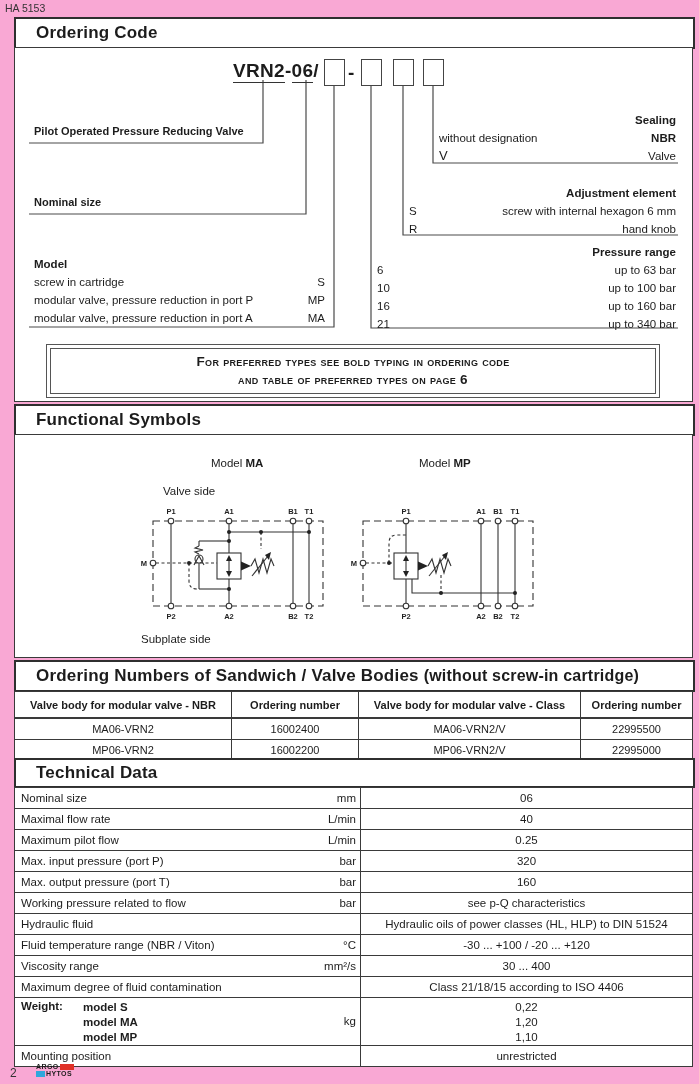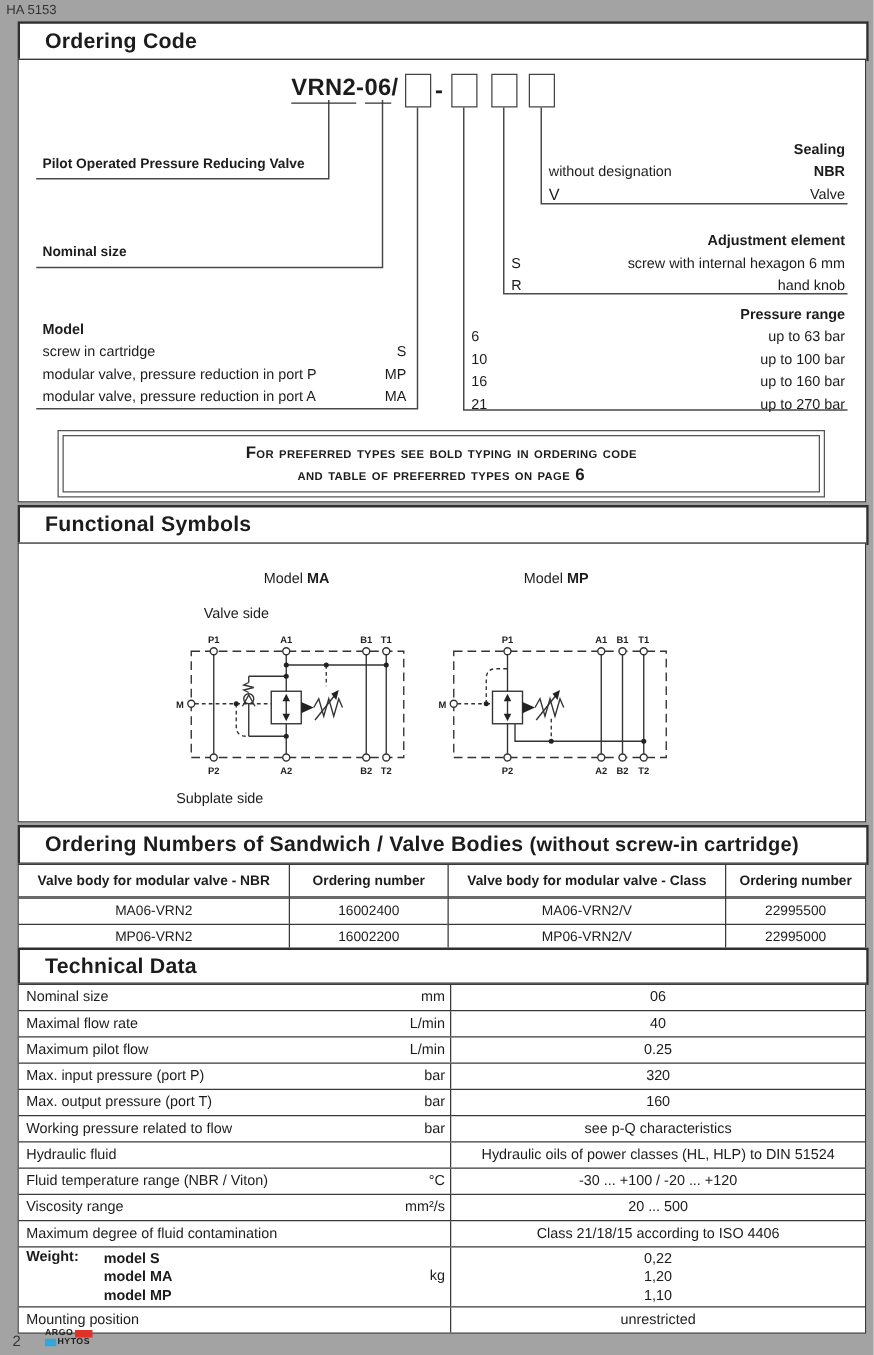--- a/index.html
+++ b/index.html
@@ -1,16 +1,16 @@
 <!DOCTYPE html>
 <html><head>
 <meta charset="utf-8">
 <style>
   html,body{margin:0;padding:0;background:#f2f2f2;}
-  #page{position:relative;width:699px;height:1084px;background:#a3a3a3;margin:0 auto;
+  #page{position:relative;width:699px;height:1084px;background:#f9a8d4;margin:0 auto;
         font-family:"Liberation Sans", sans-serif;color:#1c1c1c;overflow:hidden;}
   .abs{position:absolute;}
   
   .titlebox{position:absolute;left:14px;width:677px;height:28px;border:2px solid #2f2f2f;
             display:flex;align-items:center;background:#fff;}
   .titlebox .t{font-size:17px;font-weight:bold;margin-left:20px;letter-spacing:.2px;white-space:nowrap;}
   .titlebox .t small{font-size:16px;font-weight:bold;}
   .contentbox{position:absolute;left:14px;width:677px;border:1.5px solid #3a3a3a;background:#fff;}
   
   .ha{position:absolute;left:5px;top:2px;font-size:10.5px;color:#333;}
@@ -126,21 +126,21 @@
       <div class="oc-row">
         <span class="code">10</span>
         <span>up to 100 bar</span>
       </div>
       <div class="oc-row">
         <span class="code reg">16</span>
         <span>up to 160 bar</span>
       </div>
       <div class="oc-row">
         <span class="code">21</span>
-        <span>up to 270 bar</span>
+        <span>up to 340 bar</span>
       </div>
     </div>
 
     <div class="oc-block" style="left:394px;top:136px;width:267px;">
       <div class="oc-title">Adjustment element</div>
       <div class="oc-row">
         <span class="code">S</span>
         <span>screw with internal hexagon 6 mm</span>
       </div>
       <div class="oc-row">
@@ -385,21 +385,21 @@
           <span>Fluid temperature range (NBR / Viton)</span>
           <span class="t-unit">°C</span>
         </div>
       <div class="t-val">-30 ... +100 / -20 ... +120</div>
     </div>
     <div class="t-row">
       <div class="t-left">
           <span>Viscosity range</span>
           <span class="t-unit">mm²/s</span>
         </div>
-      <div class="t-val">20 ... 500</div>
+      <div class="t-val">30 ... 400</div>
     </div>
     <div class="t-row">
       <div class="t-left">
           <span>Maximum degree of fluid contamination</span>
           <span class="t-unit"></span>
         </div>
       <div class="t-val">Class 21/18/15 according to ISO 4406</div>
     </div>
     <div class="t-row t-weight">
       <div class="t-left">

